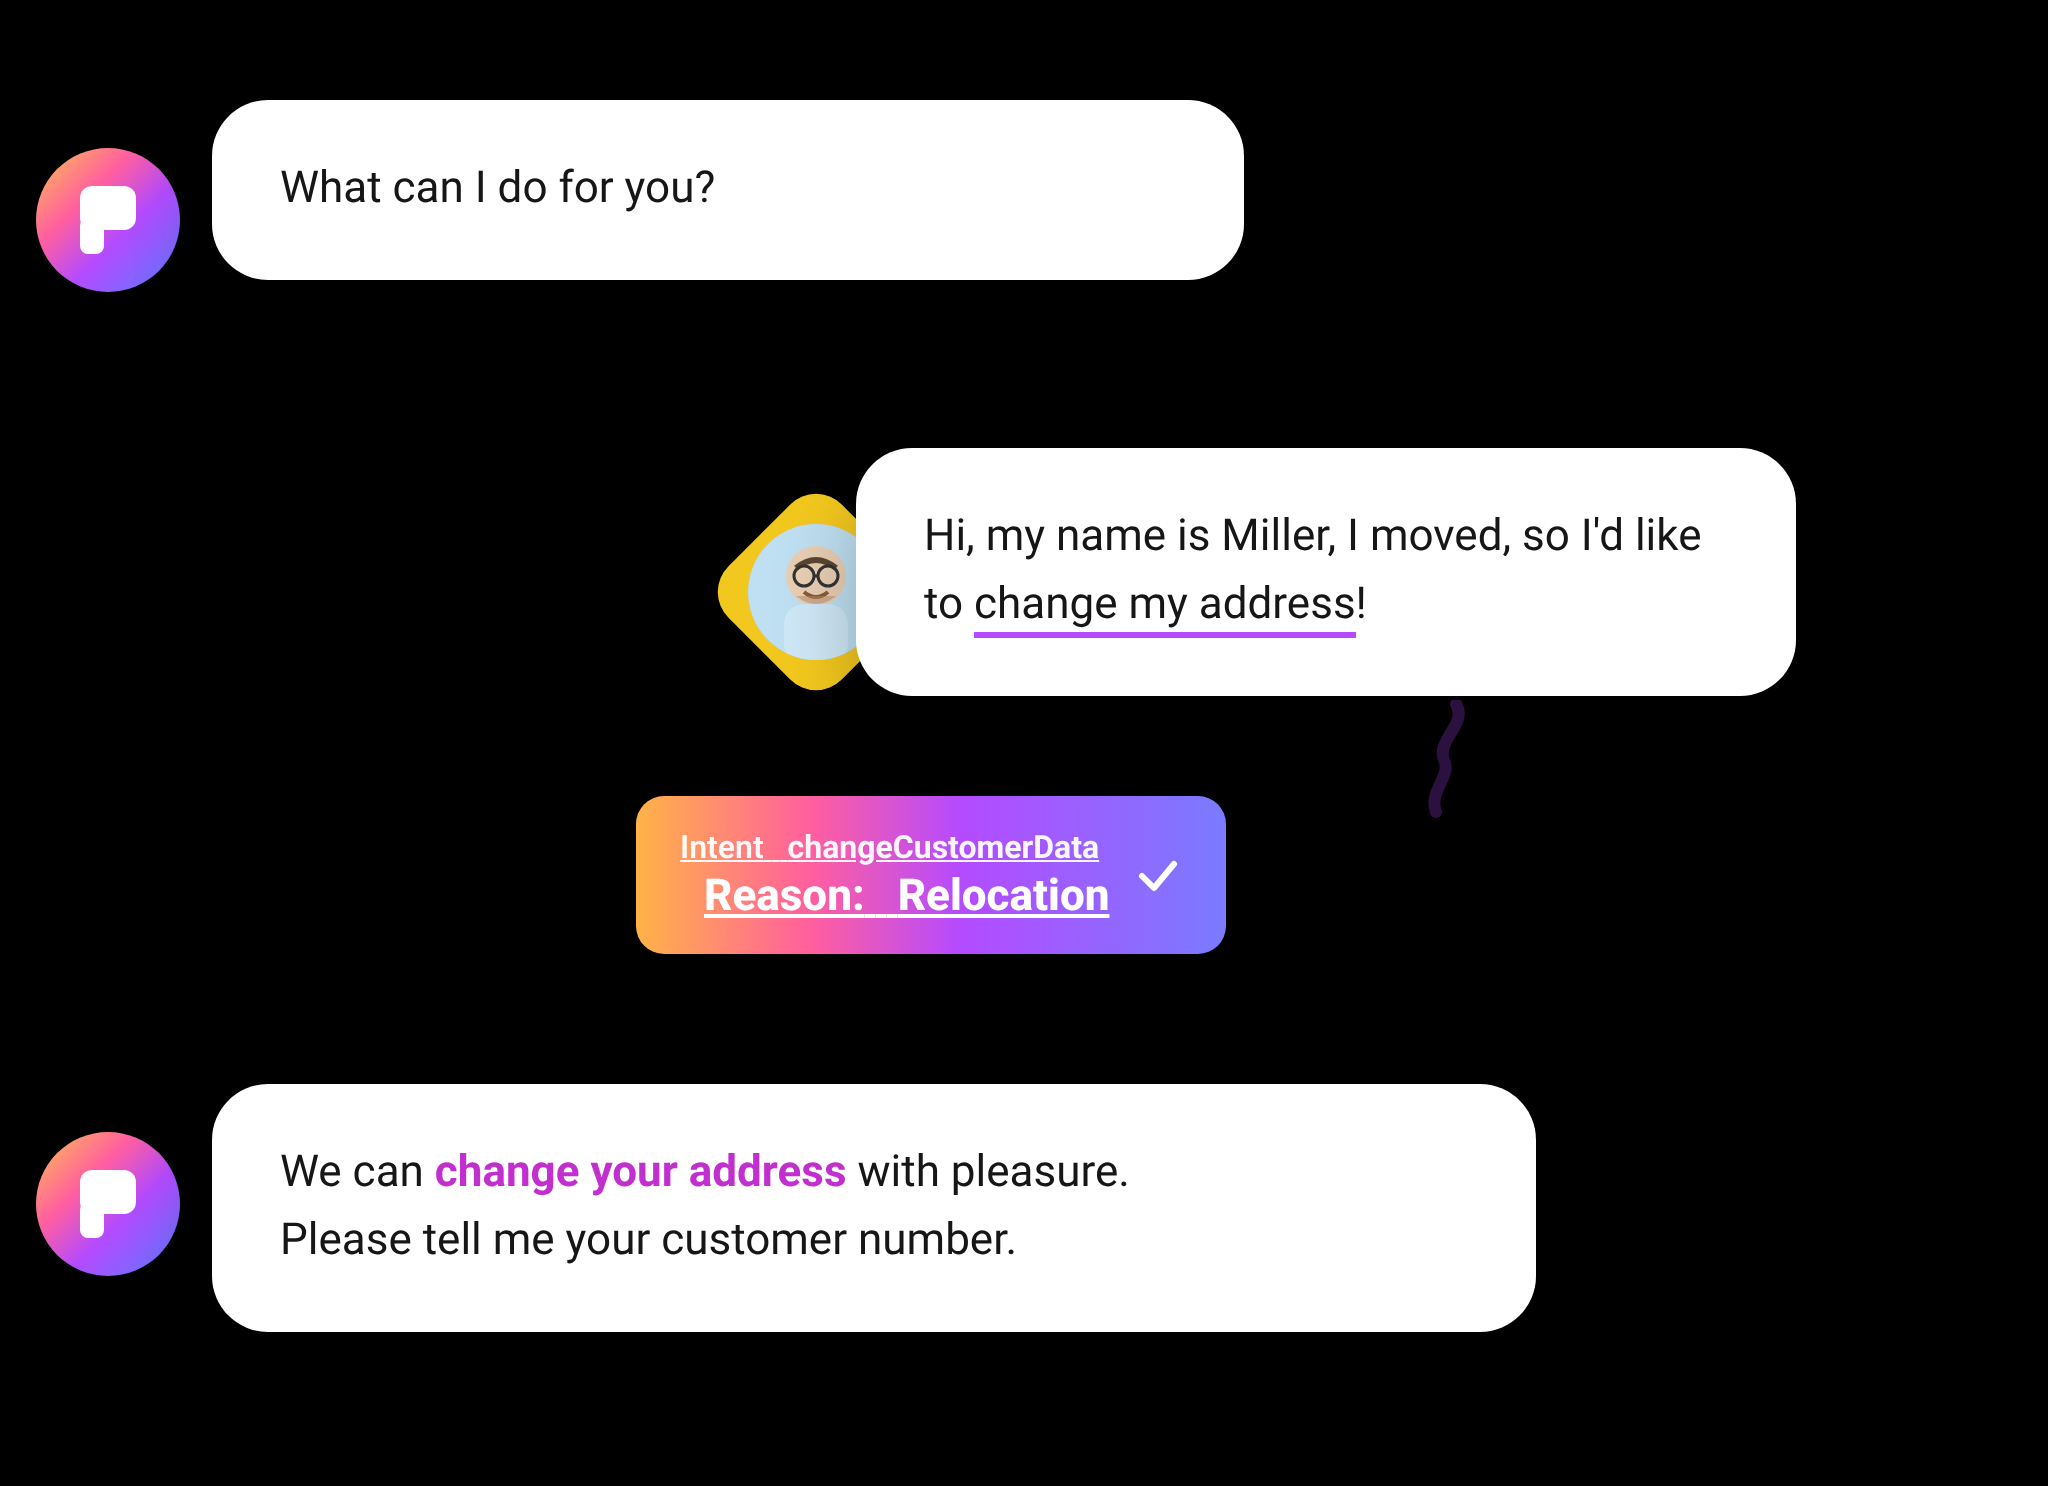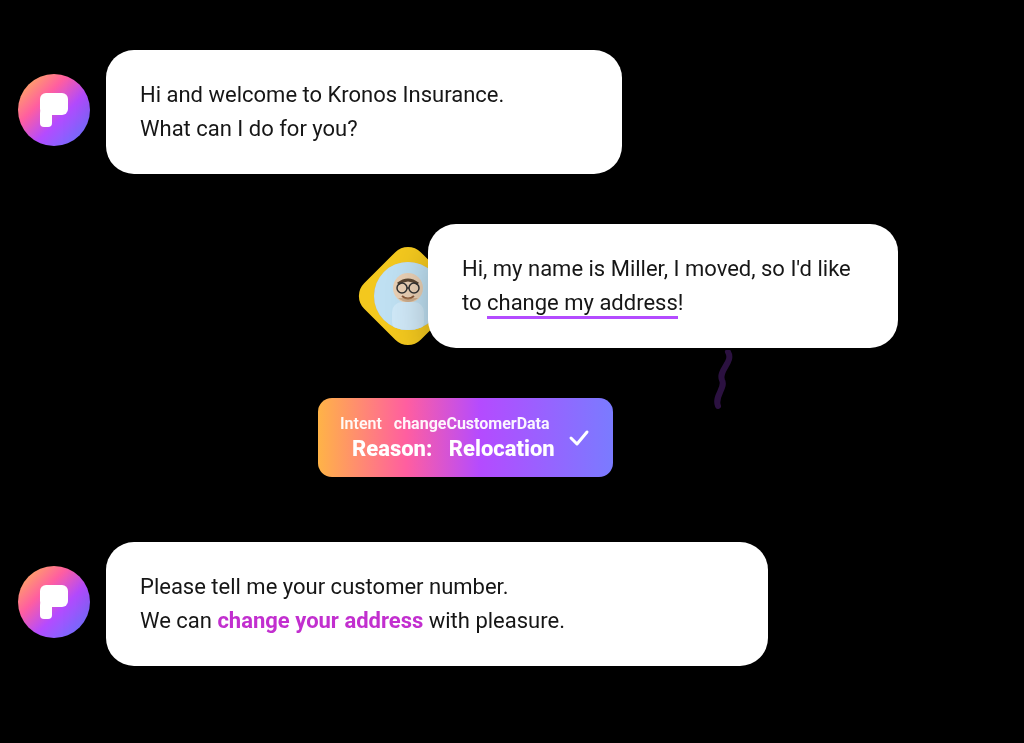--- a/index.html
+++ b/index.html
@@ -110,20 +110,21 @@
   .intent-badge {
     position: absolute;
     padding: 16px 22px 16px 22px;
     border-radius: 14px;
     background: linear-gradient(90deg, #ffb347 0%, #ff5ea0 30%, #b44bff 55%, #7a7bff 100%);
     color: #fff;
     display: flex;
     align-items: center;
     gap: 12px;
     box-shadow: 0 12px 30px rgba(0,0,0,0.25);
+    text-decoration: underline;
   }
   .intent-badge .text { display: flex; flex-direction: column; }
   .intent-badge .line1 { font-size: 16px; font-weight: 600; opacity: 0.95; white-space: nowrap; }
   .intent-badge .line1 .intent-name { font-weight: 700; }
   .intent-badge .line2 { font-size: 22px; font-weight: 800; margin-top: 3px; white-space: nowrap; margin-left: 12px; }
   .intent-badge .check {
     width: 24px;
     height: 24px;
   }
   .intent-badge .check svg { width: 100%; height: 100%; display:block; }
@@ -139,21 +140,20 @@
 </head>
 <body>
 
 <div class="stage">
 
   <div class="bot-avatar" style="left:18px; top:74px;">
     <div class="glyph"></div>
   </div>
 
   <div class="bubble" style="left:106px; top:50px; width:516px;">
-    <div>Hi and welcome to Kronos Insurance.</div>
     <div>What can I do for you?</div>
   </div>
 
   <div class="user-avatar" style="left:360px; top:248px;">
     <div class="diamond"></div>
     <div class="photo">
       <svg viewBox="0 0 68 68" xmlns="http://www.w3.org/2000/svg">
         <rect width="68" height="68" fill="#bfe0f2"></rect>
         <circle cx="34" cy="26" r="15" fill="#e8cfb4"></circle>
         <rect x="18" y="40" width="32" height="30" rx="10" fill="#cfe8f7"></rect>
@@ -195,19 +195,19 @@
         <path d="M4 12 L10 18 L20 6" stroke="#fff" stroke-width="3" fill="none" stroke-linecap="round" stroke-linejoin="round"></path>
       </svg>
     </div>
   </div>
 
   <div class="bot-avatar" style="left:18px; top:566px;">
     <div class="glyph"></div>
   </div>
 
   <div class="bubble" style="left:106px; top:542px; width:662px;">
-    <div>Please tell me your customer number.</div>
     <div>
       <span>We can </span><span class="highlight-magenta">change your address</span><span> with pleasure.</span>
     </div>
+    <div>Please tell me your customer number.</div>
   </div>
 
 </div>
 
 </body></html>

